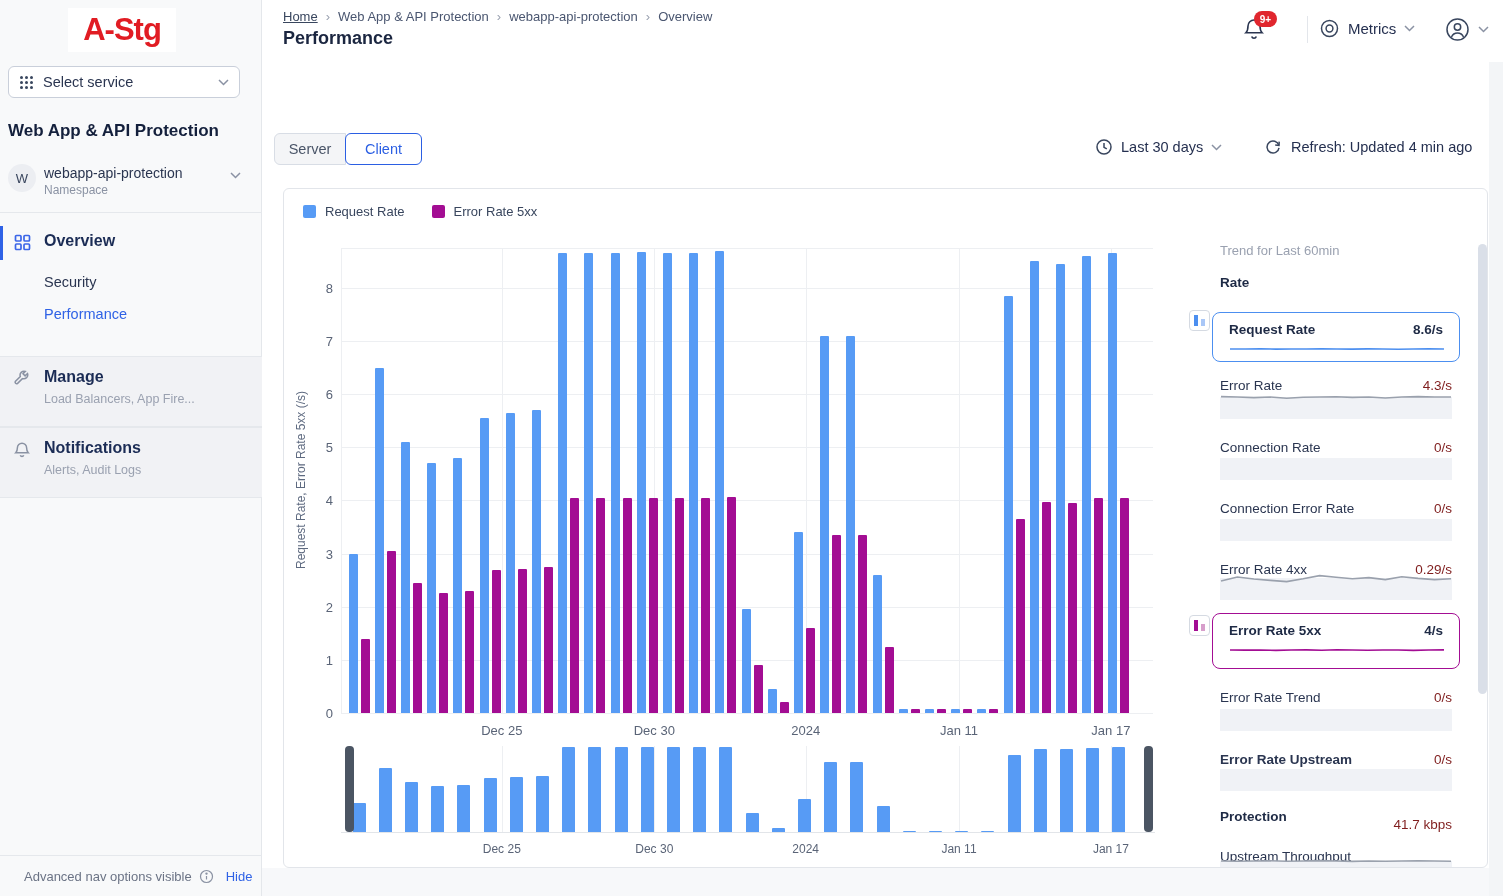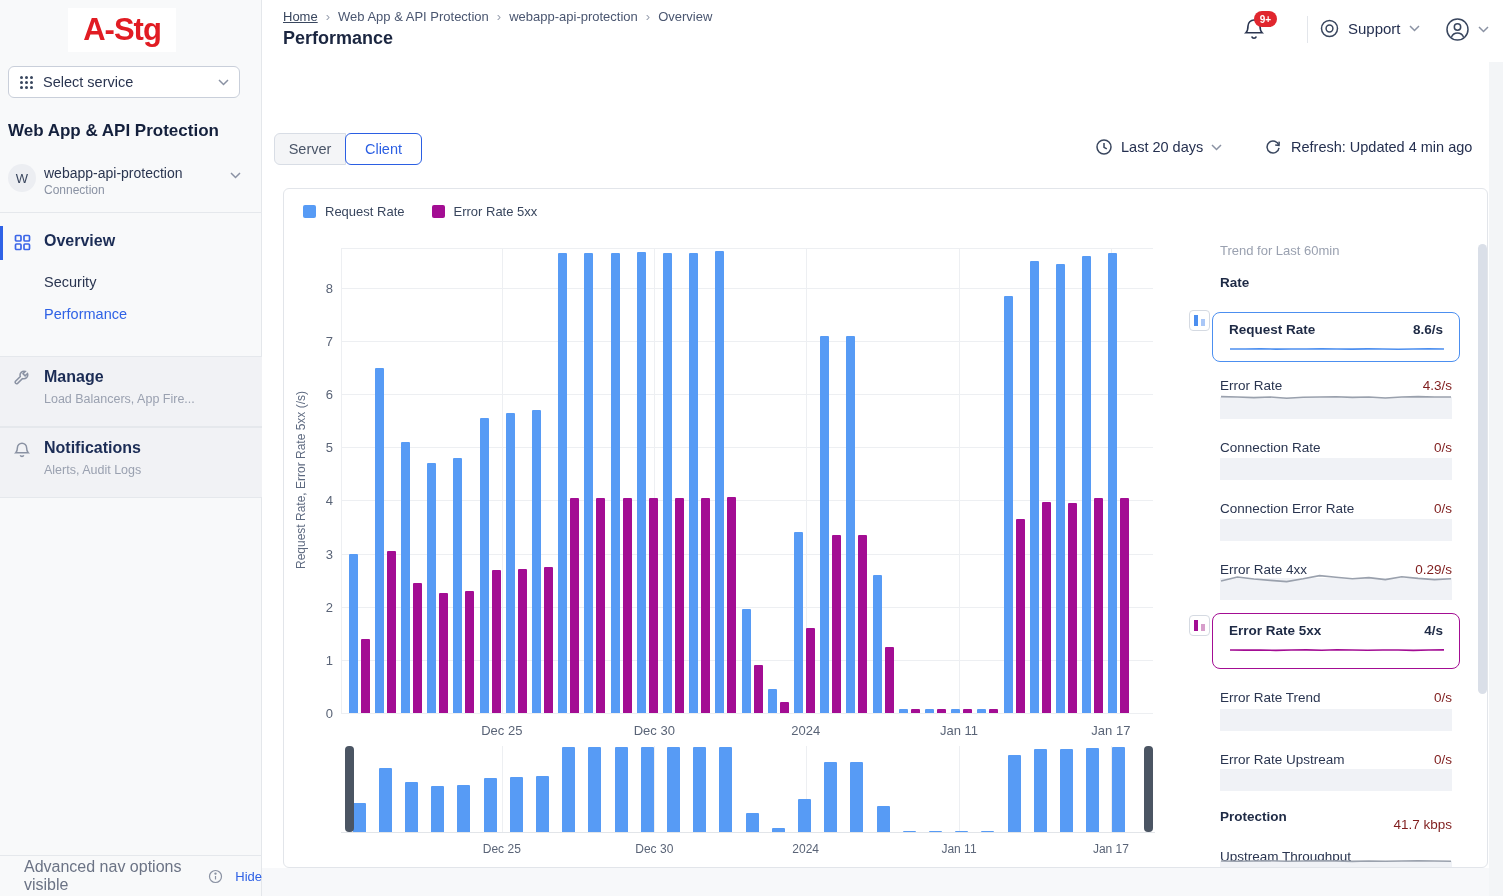--- a/index.html
+++ b/index.html
@@ -30,21 +30,21 @@
   .nav-overview { position:absolute; left:44px; top:232px; font-size:16px; font-weight:700; color:#1b2c55; }
   .nav-sub { position:absolute; left:44px; font-size:14.5px; color:#2a3550; cursor:pointer; }
   .nav-sub.current { color:#2f62e6; }
   .nav-strip { position:absolute; left:0; width:262px; height:71px; background:#f1f2f5;
                border-top:1px solid #e5e8ec; border-bottom:1px solid #e5e8ec; }
   .strip-title { position:absolute; left:44px; top:11px; font-size:16px; font-weight:700; color:#1b2c55; }
   .strip-sub { position:absolute; left:44px; top:35px; font-size:12.5px; color:#9aa1b0; }
   .strip-icon { position:absolute; left:13px; top:13px; color:#8a92a3; }
   .side-footer { position:absolute; left:0; top:855px; width:262px; height:41px; border-top:1px solid #e5e8ec;
                  display:flex; align-items:center; padding-left:24px; }
-  .side-footer .txt { font-size:16px; color:#6b7385; }
+  .side-footer .txt { font-size:13px; color:#6b7385; }
   .side-footer .hide { font-size:13px; color:#2f62e6; margin-left:12px; cursor:pointer; }
 
   
   .breadcrumb { position:absolute; left:283px; top:9px; display:flex; align-items:center; gap:8px;
                 font-size:13px; color:#4a5670; }
   .breadcrumb .home { text-decoration:underline; color:#39465e; cursor:pointer; }
   .breadcrumb .sep { color:#9aa1b0; font-size:13px; }
   .crumb { cursor:pointer; }
   .page-title { position:absolute; left:283px; top:28px; font-size:18px; font-weight:600; color:#1b2640; }
   .bell-wrap { position:absolute; left:1242px; top:17px; width:26px; height:28px; cursor:pointer; color:#2a3550; }
@@ -149,21 +149,21 @@
         <svg width="11" height="7" viewBox="0 0 11 7" fill="none" stroke="currentColor" stroke-width="1.5">
             <polyline points="1,1 5.5,5.5 10,1"></polyline>
           </svg>
       </span>
     </div>
 
     <div class="product-title">Web App &amp; API Protection</div>
 
     <div class="ns-avatar">W</div>
     <div class="ns-name">webapp-api-protection</div>
-    <div class="ns-type">Connection</div>
+    <div class="ns-type">Namespace</div>
     <div class="ns-chev">
       <svg width="11" height="7" viewBox="0 0 11 7" fill="none" stroke="currentColor" stroke-width="1.5">
           <polyline points="1,1 5.5,5.5 10,1"></polyline>
         </svg>
     </div>
 
     <div class="side-div" style="top:212px;"></div>
 
     <div class="active-bar"></div>
     <span class="nav-overview-icon">
@@ -232,21 +232,21 @@
   <div class="bell-badge">9+</div>
   <div class="hdr-div"></div>
 
   <div class="support">
     <span>
       <svg width="21" height="21" viewBox="0 0 21 21" fill="none" stroke="#39465e" stroke-width="1.5">
         <circle cx="10.5" cy="10.5" r="8"></circle>
           <circle cx="10.5" cy="10.5" r="3.4"></circle>
       </svg>
     </span>
-    <span class="lbl">Support</span>
+    <span class="lbl">Metrics</span>
     <span style="color:#8a92a3;">
       <svg width="11" height="7" viewBox="0 0 11 7" fill="none" stroke="currentColor" stroke-width="1.5">
           <polyline points="1,1 5.5,5.5 10,1"></polyline>
         </svg>
     </span>
   </div>
 
   <div class="account">
     <span>
       <svg width="27" height="27" viewBox="0 0 27 27" fill="none" stroke="#39465e" stroke-width="1.5">
@@ -269,21 +269,21 @@
   </div>
 
 
   <div class="time-ctl">
     <span>
       <svg width="18" height="18" viewBox="0 0 18 18" fill="none" stroke="#39465e" stroke-width="1.5">
         <circle cx="9" cy="9" r="7"></circle>
           <path d="M9 5v4.3l2.8 1.6"></path>
       </svg>
     </span>
-    <span class="lbl">Last 20 days</span>
+    <span class="lbl">Last 30 days</span>
     <span style="color:#8a92a3;">
       <svg width="11" height="7" viewBox="0 0 11 7" fill="none" stroke="currentColor" stroke-width="1.5">
           <polyline points="1,1 5.5,5.5 10,1"></polyline>
         </svg>
     </span>
   </div>
 
   <div class="refresh-ctl">
     <span>
       <svg width="18" height="18" viewBox="0 0 18 18" fill="none" stroke="#39465e" stroke-width="1.5">
@@ -492,21 +492,21 @@
             </svg>
           </div>
         </div>
         <div class="icon-box" style="top: 426px;">
           <div class="b1" style="height: 11px; background: rgb(163, 13, 147);"></div>
           <div class="b2" style="height: 7px; background: rgb(215, 158, 203);"></div>
         </div>
         <div class="t-label" style="top: 501px;">Error Rate Trend</div>
         <div class="t-value" style="top: 501px;">0/s</div>
         <div class="t-rect" style="top: 520px;"></div>
-        <div class="t-label" style="top: 563px;">Error Rate Upstream</div>
+        <div class="t-label" style="top: 563px; font-weight: bold;">Error Rate Upstream</div>
         <div class="t-value" style="top: 563px;">0/s</div>
         <div class="t-rect" style="top: 580px;"></div>
         <div class="t-label" style="top: 660px;">Upstream Throughput</div>
         <div class="t-value" style="top: 628px;">41.7 kbps</div>
         <div class="t-rect" style="top: 672px;"></div>
         <div style="position: absolute; left: 936px; top: 660px;">
           <svg width="232" height="24">
             <polyline points="1.0,12.0 17.4,12.2 33.9,12.0 50.3,11.8 66.7,12.2 83.1,12.0 99.6,11.6 116.0,12.0 132.4,12.4 148.9,12.0 165.3,12.2 181.7,12.0 198.1,11.8 214.6,12.0 231.0,12.2" fill="none" stroke="#9aa1ad" stroke-width="1.6"></polyline>
           </svg>
         </div>

